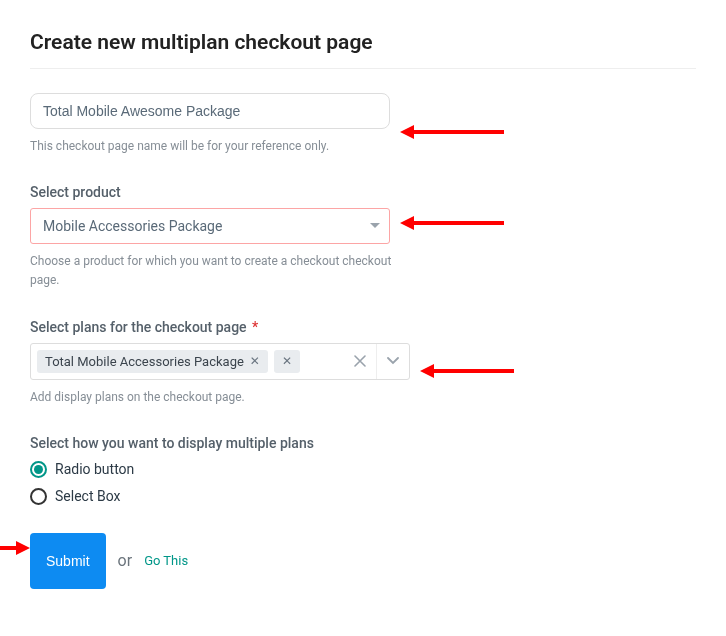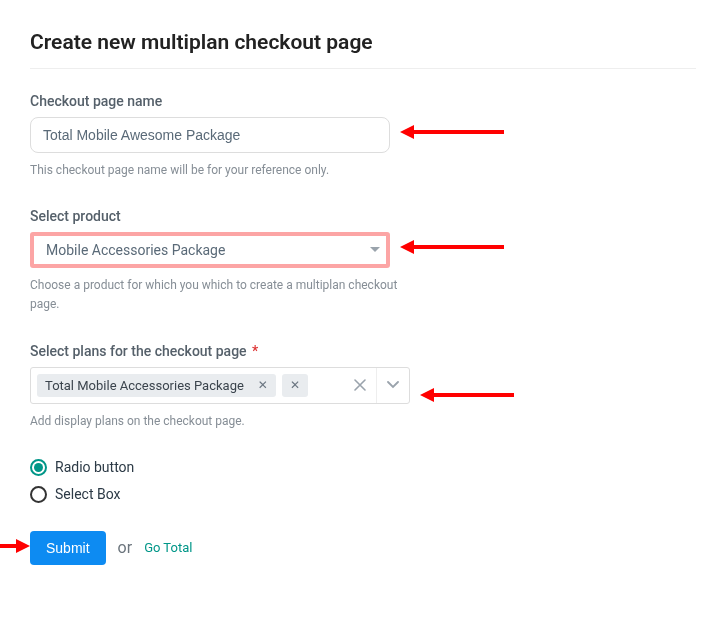--- a/index.html
+++ b/index.html
@@ -40,21 +40,21 @@
     color: #5a6a78;
     background: #fff;
   }
   .select-wrap {
     position: relative;
     width: 360px;
   }
   .select-display {
     width: 100%;
     height: 36px;
-    border: 4px solid #fca5a5;
+    border: 1px solid #fca5a5;
     border-radius: 3px;
     padding: 0 34px 0 12px;
     font-size: 14px;
     color: #5a6a78;
     background: #fff;
     display: flex;
     align-items: center;
     cursor: pointer;
   }
   .caret {
@@ -88,21 +88,21 @@
     gap: 6px;
   }
   .chip {
     background: #e9ecef;
     color: #3b444d;
     border-radius: 3px;
     padding: 4px 8px;
     font-size: 13px;
     display: inline-flex;
     align-items: center;
-    gap: 14px;
+    gap: 6px;
   }
   .chip-close {
     color: #6a7580;
     cursor: pointer;
     font-size: 12px;
     line-height: 1;
   }
   .ms-controls {
     display: flex;
     align-items: stretch;
@@ -145,21 +145,21 @@
     align-items: center;
     gap: 12px;
     margin-top: 10px;
     position: relative;
   }
   .btn-primary {
     background: #0d8bf2;
     color: #fff;
     border: none;
     border-radius: 4px;
-    padding: 9px 16px;
+    padding: 20px 16px;
     font-size: 14px;
     font-weight: 500;
     cursor: pointer;
   }
   .or-text { color: #6c757d; font-size: 16px; }
   .link-back {
     color: #009688;
     font-size: 13px;
     text-decoration: none;
     cursor: pointer;
@@ -188,40 +188,39 @@
     background: red;
   }
 </style>
 </head>
 <body>
 
 <h1 class="page-title">Create new multiplan checkout page</h1>
 <hr class="divider">
 
 <div class="field">
-  <div class="field-label">Checkout page name</div>
   <input class="text-input" type="text" value="Total Mobile Awesome Package" style="">
   <div class="helper">This checkout page name will be for your reference only.</div>
   <div class="arrow" style="left:370px; top:32px;">
     <div class="arrow-head-left"></div>
       <div class="arrow-shaft" style="width:90px;"></div>
   </div>
 </div>
 
 <div class="field">
   <div class="field-label">Select product</div>
   <div class="select-wrap">
     <div class="select-display">Mobile Accessories Package</div>
     <span class="caret">
       <svg width="10" height="6" viewBox="0 0 10 6">
           <path d="M0 0 L5 5 L10 0 Z" fill="#9aa3ac"></path>
         </svg>
     </span>
   </div>
-  <div class="helper">Choose a product for which you which to create a multiplan checkout page.</div>
+  <div class="helper">Choose a product for which you want to create a checkout checkout page.</div>
   <div class="arrow" style="left:370px; top:32px;">
     <div class="arrow-head-left"></div>
       <div class="arrow-shaft" style="width:90px;"></div>
   </div>
 </div>
 
 <div class="field">
   <div class="field-label">
     <span>Select plans for the checkout page</span>
     <span class="req">*</span>
@@ -251,20 +250,21 @@
     </div>
   </div>
   <div class="helper">Add display plans on the checkout page.</div>
   <div class="arrow" style="left:390px; top:45px;">
     <div class="arrow-head-left"></div>
       <div class="arrow-shaft" style="width:80px;"></div>
   </div>
 </div>
 
 <div class="field">
+  <div class="field-label">Select how you want to display multiple plans</div>
   <div class="radio-group">
     <div class="radio-row">
       <span class="radio-outer checked">
           <span class="radio-inner"></span>
         </span>
       <span>Radio button</span>
     </div>
     <div class="radio-row">
       <span class="radio-outer"></span>
       <span>Select Box</span>
@@ -272,14 +272,14 @@
   </div>
 </div>
 
 <div class="actions">
   <div class="arrow" style="left:-30px; top:8px;">
     <div class="arrow-shaft" style="width:16px;"></div>
       <div class="arrow-head-right"></div>
   </div>
   <button class="btn-primary">Submit</button>
   <span class="or-text">or</span>
-  <a class="link-back">Go Total</a>
+  <a class="link-back">Go This</a>
 </div>
 
 </body></html>

